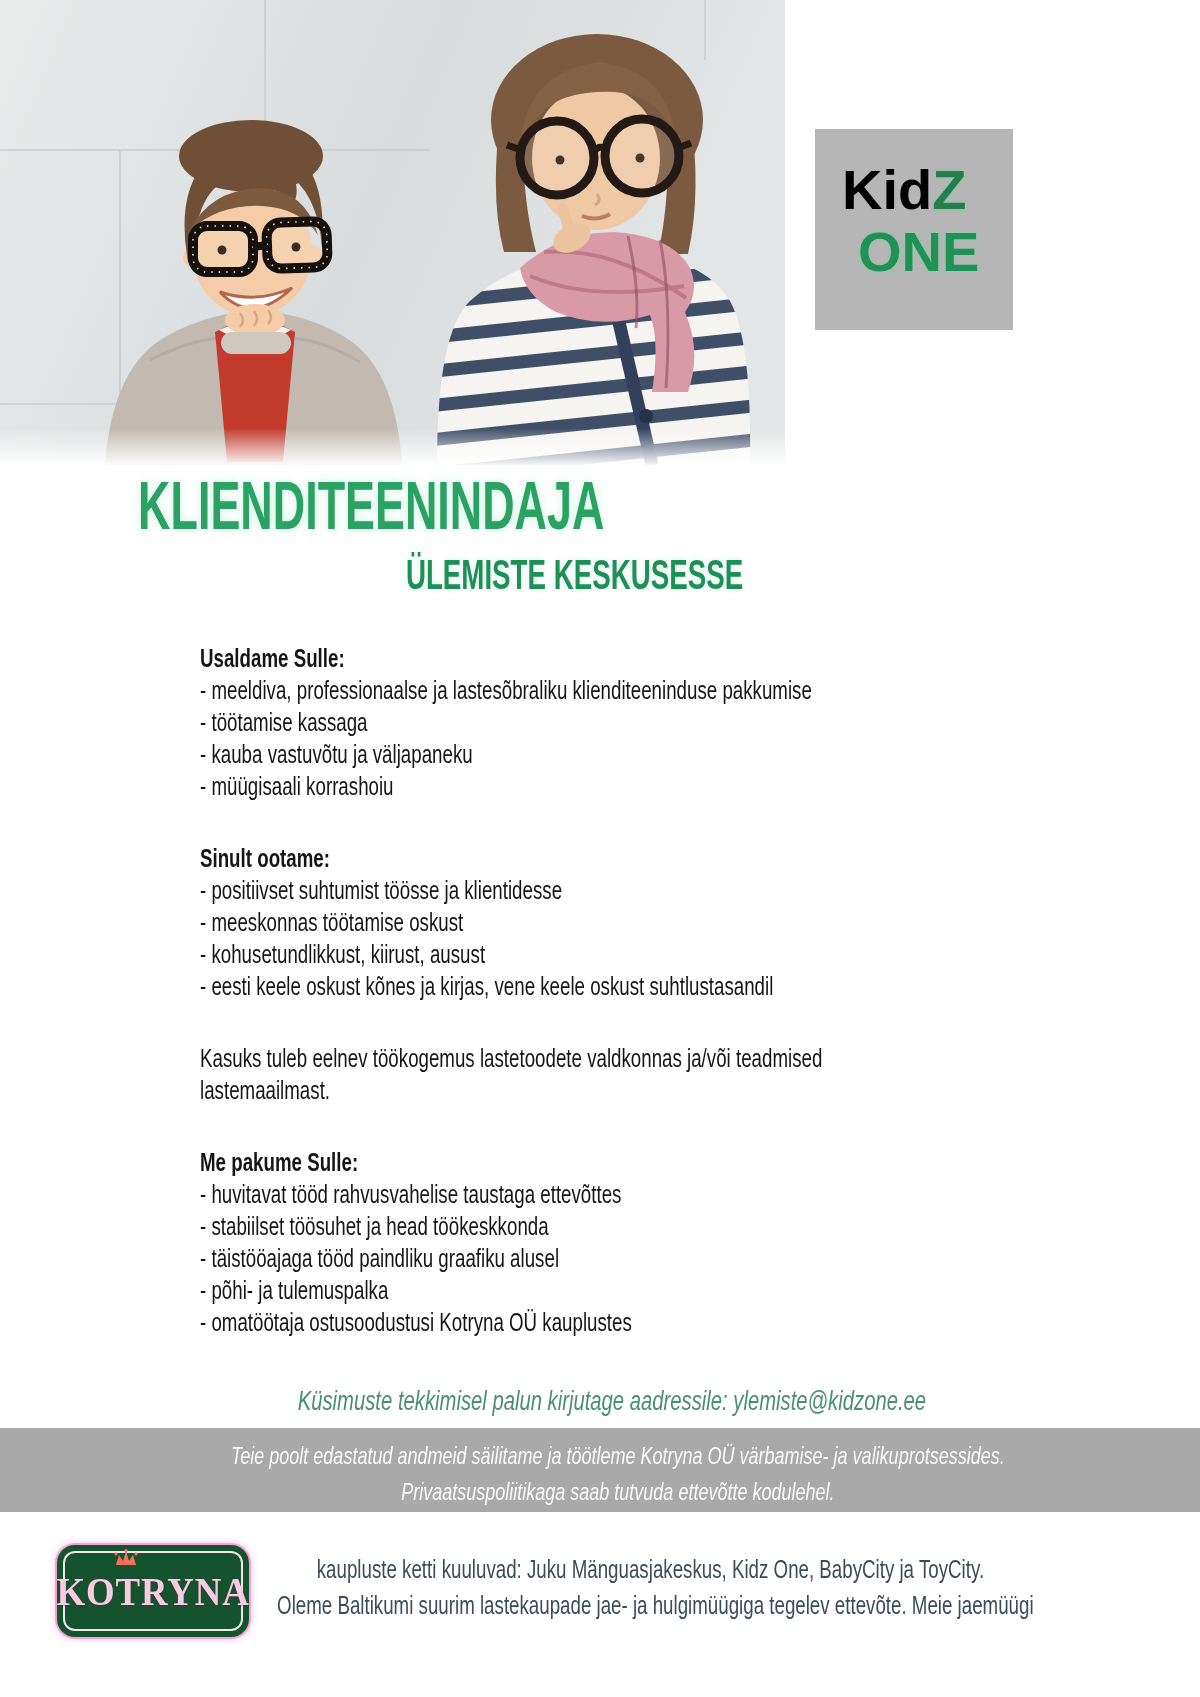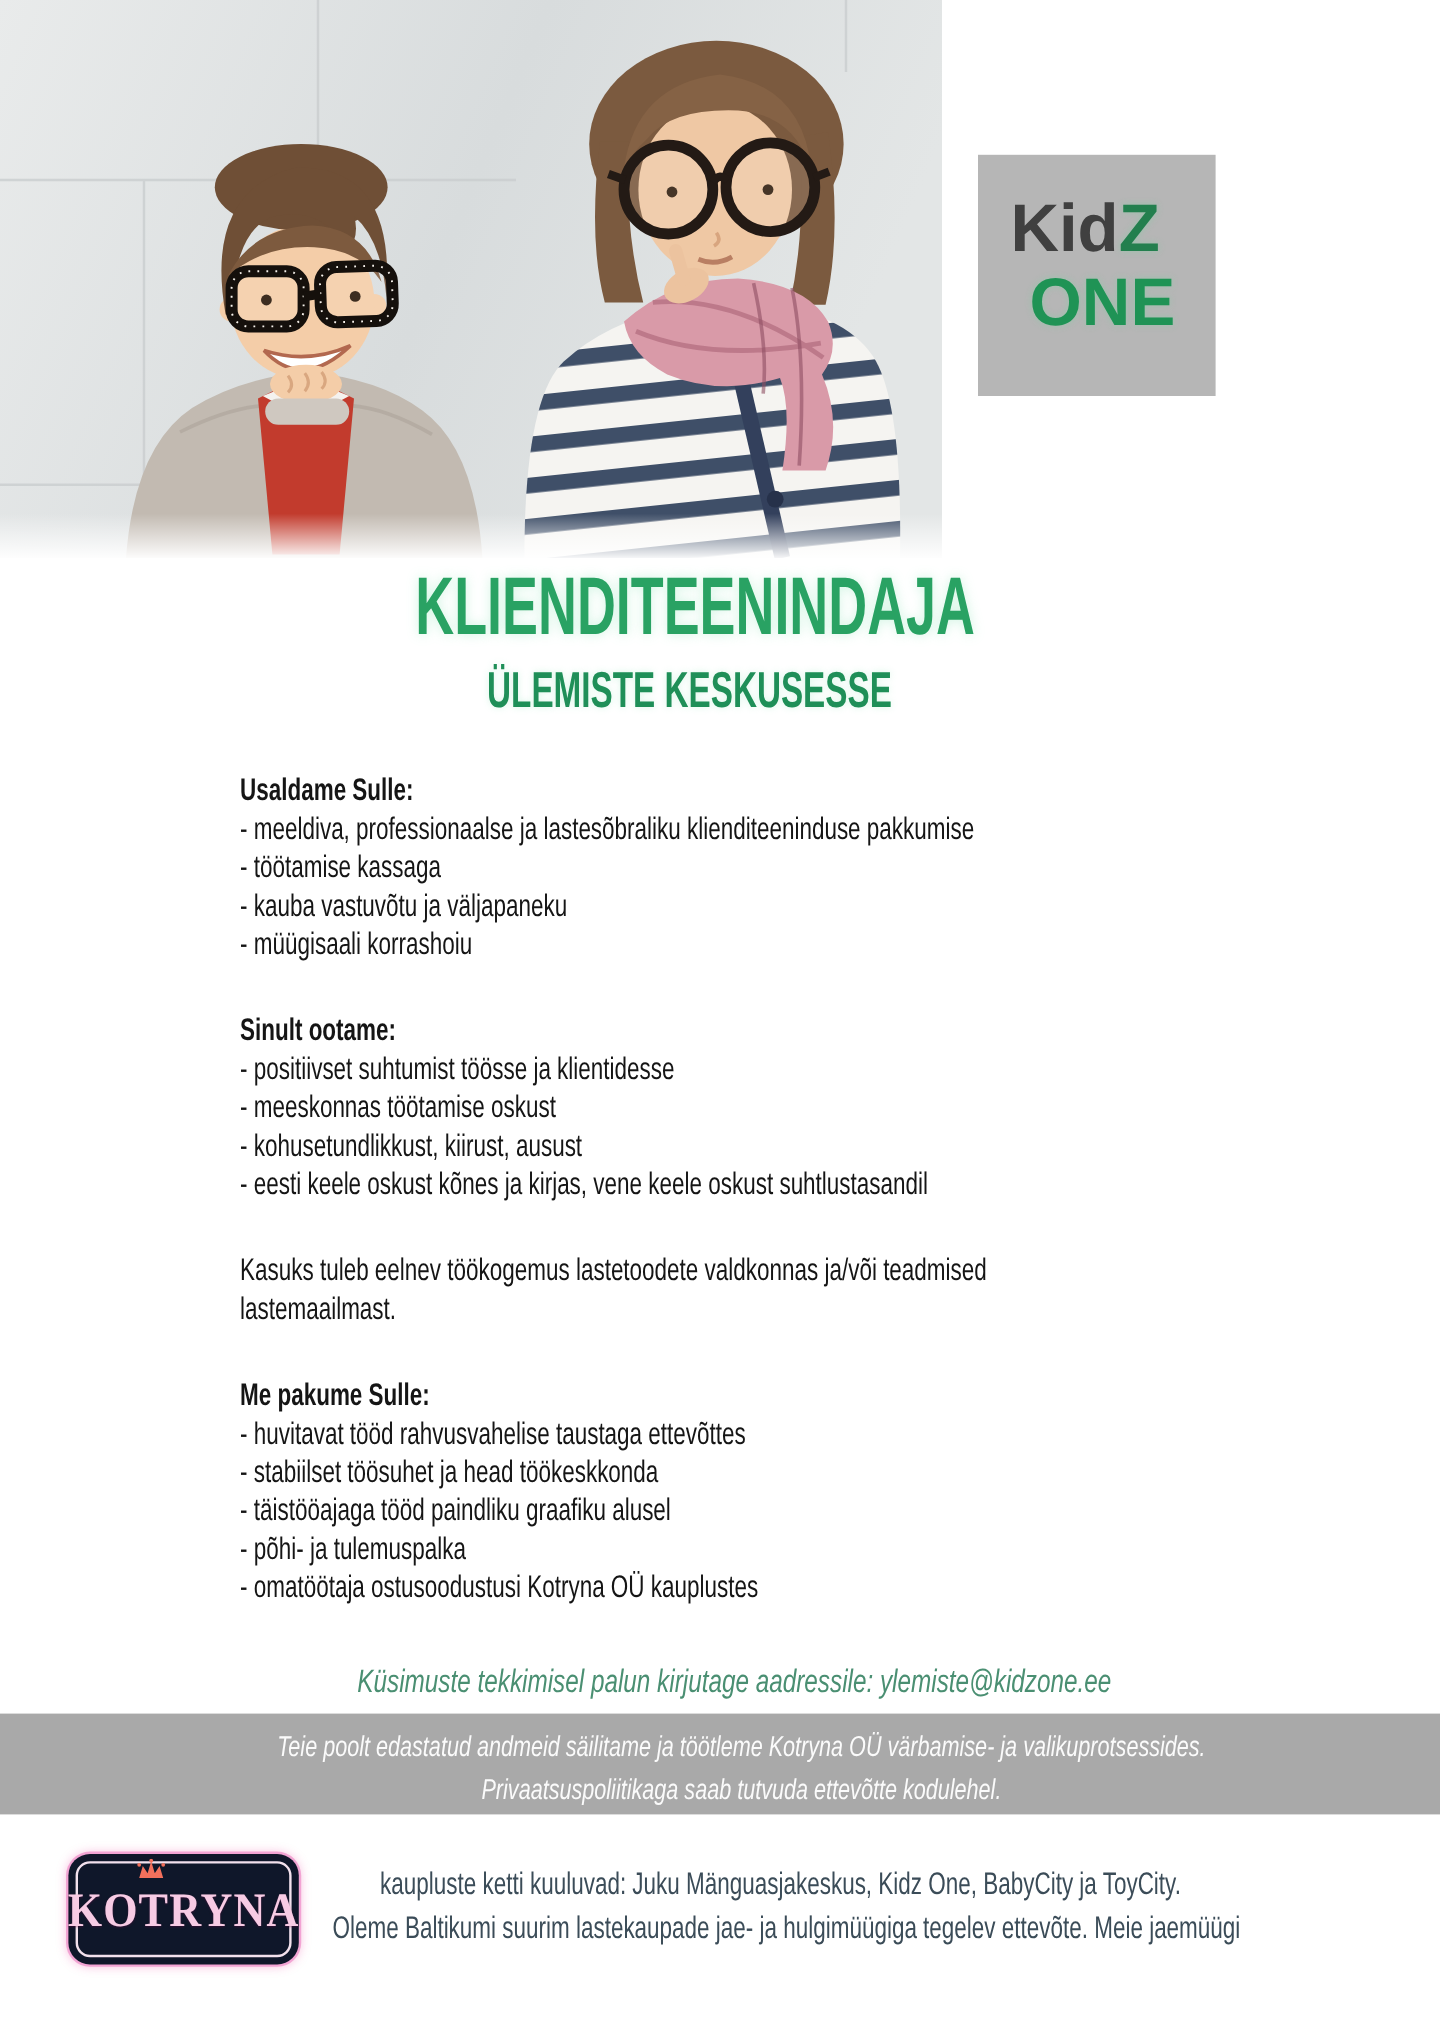--- a/index.html
+++ b/index.html
@@ -10,26 +10,26 @@
   .page{position:absolute;inset:0;}
 
   
   .hero{position:absolute;left:0;top:0;width:785px;height:465px;}
   .hero svg{display:block;}
 
   
   .brand{position:absolute;left:815px;top:129px;width:198px;height:201px;
     background:#b6b6b6;box-sizing:border-box;padding:30px 0 0 27px;}
   .brand .l1,.brand .l2{font-weight:bold;font-size:56px;line-height:62px;letter-spacing:0px;white-space:nowrap;}
-  .brand .kid{color:#404040;}
+  .brand .kid{color:#000000;}
   .brand .z{color:#237f4e;text-shadow:0 0 6px rgba(120,210,160,.45);}
   .brand .one{color:#1f9355;text-shadow:0 0 6px rgba(120,210,160,.45);margin-left:16px;}
 
   
-  .title-wrap{position:absolute;top:466px;left:4px;width:1150px;text-align:center;}
+  .title-wrap{position:absolute;top:466px;left:18px;width:1150px;text-align:left;}
   .title-text{display:inline-block;font-size:68px;font-weight:bold;color:#29a263;
     transform:scaleX(0.66);transform-origin:center;white-space:nowrap;
     text-shadow:0 0 12px rgba(130,225,175,.38);}
   .subtitle-wrap{position:absolute;top:551px;left:0;width:1150px;text-align:center;}
   .subtitle-text{display:inline-block;font-size:42px;font-weight:bold;color:#1f8f58;
     transform:scaleX(0.66);transform-origin:center;white-space:nowrap;
     text-shadow:0 0 8px rgba(130,225,175,.3);}
 
   
   .content{position:absolute;left:200px;top:642px;width:1010px;
@@ -47,21 +47,21 @@
 
   
   .privacy{position:absolute;top:1428px;left:0;width:1200px;height:84px;background:#a9a9a9;
     box-sizing:border-box;padding-top:11px;text-align:center;padding-left:36px;}
   .privacy div{line-height:33px;}
   .privacy span{display:inline-block;transform:scaleX(0.75);transform-origin:center;
     font-style:italic;font-size:24px;color:#fbfbfb;white-space:nowrap;}
 
   
   .kotryna{position:absolute;left:57px;top:1545px;width:192px;height:92px;
-    background:#0f172a;border-radius:18px;box-sizing:border-box;padding:6px;
+    background:#14532d;border-radius:18px;box-sizing:border-box;padding:6px;
     box-shadow:0 0 0 2px rgba(240,150,205,.8), 0 0 10px rgba(227,11,130,.35);}
   .kotryna-inner{width:100%;height:100%;box-sizing:border-box;border:2px solid rgba(255,236,248,.95);
     border-radius:12px;display:flex;align-items:center;justify-content:center;position:relative;}
   .kotryna-text{font-family:"Liberation Serif", serif;font-weight:bold;font-size:40px;
     color:#f7cbe4;letter-spacing:1px;transform:scaleX(0.92);transform-origin:center;
     text-shadow:0 1px 2px rgba(120,0,70,.35);white-space:nowrap;}
   .crown{position:absolute;left:48px;top:-4px;}
 
   .footer-text{position:absolute;left:130px;top:1553px;width:1040px;text-align:center;}
   .footer-text div{line-height:33px;}

